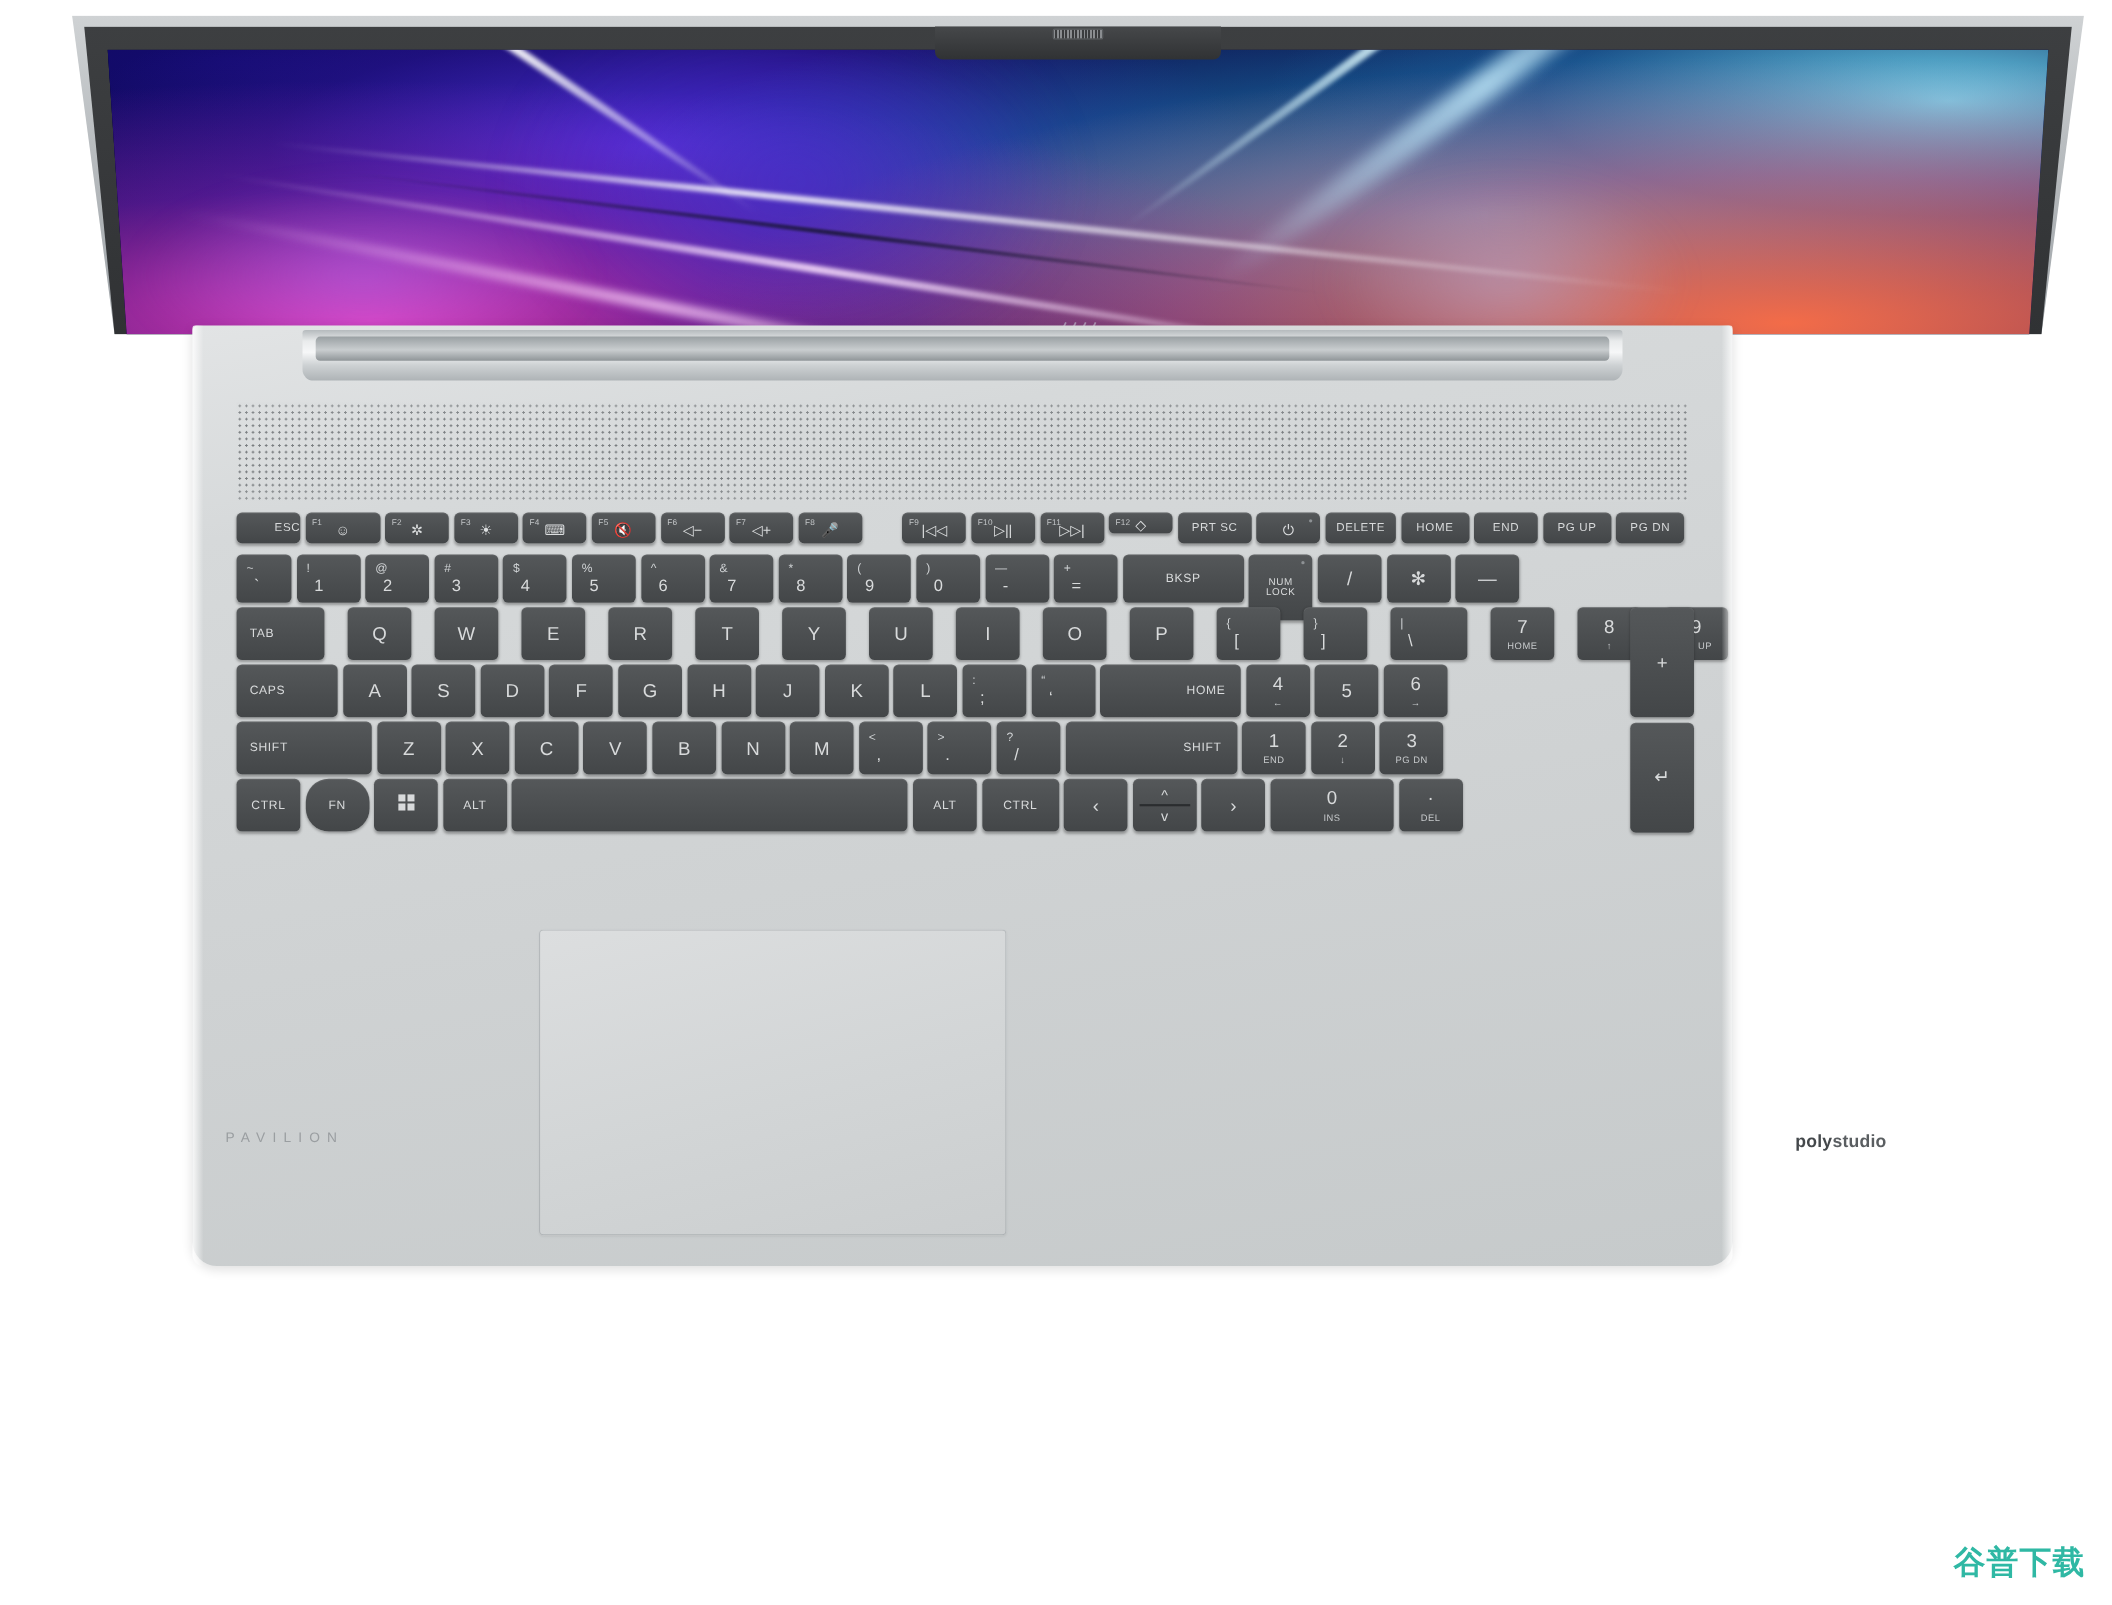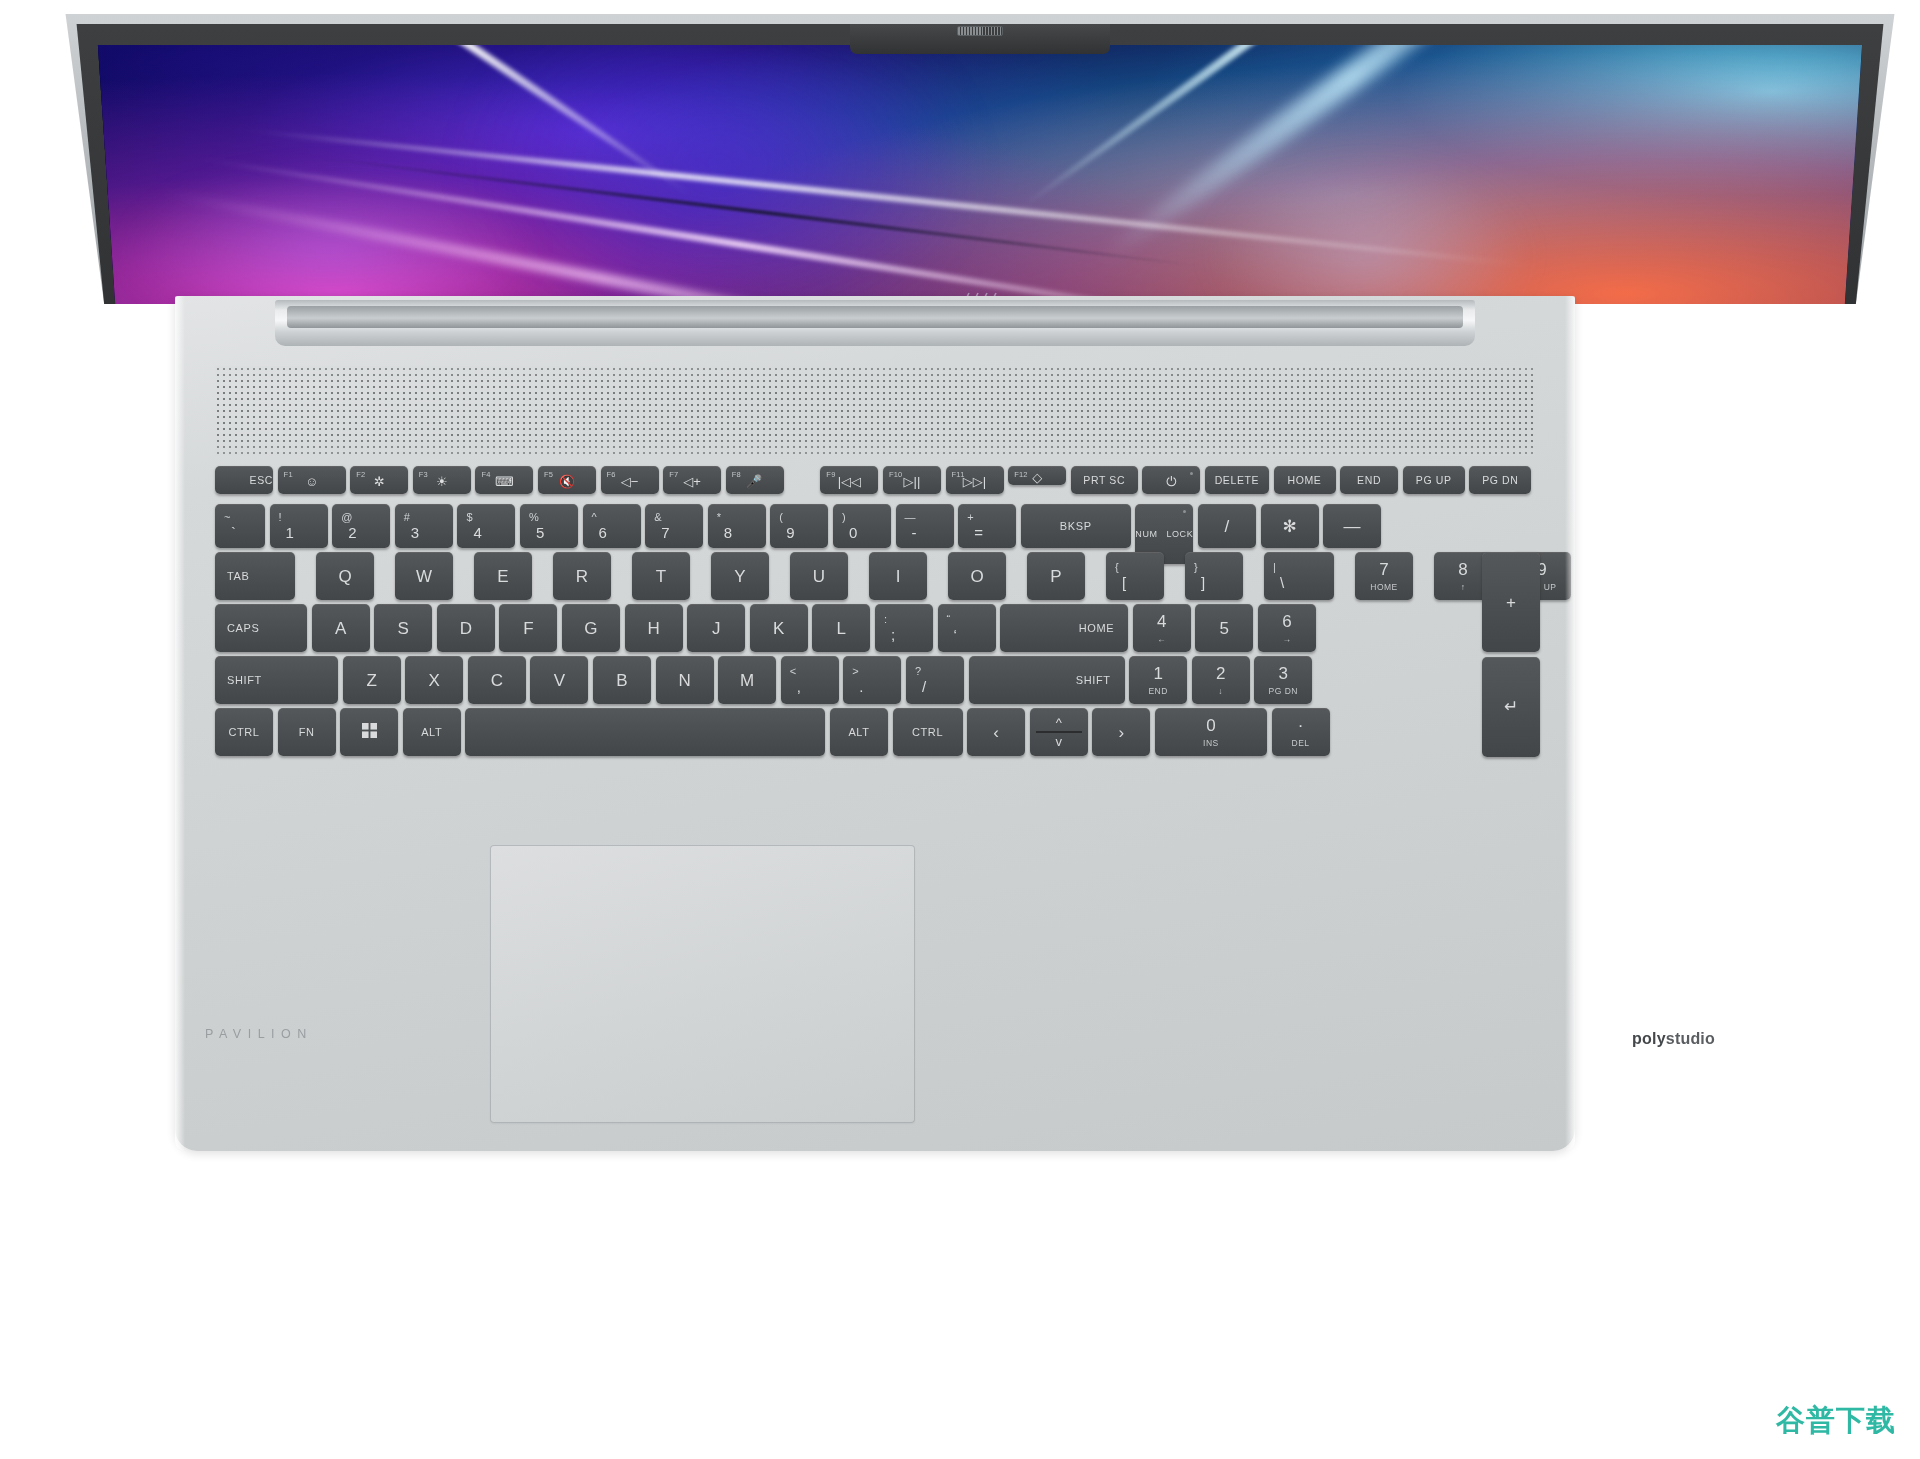--- a/index.html
+++ b/index.html
@@ -350,21 +350,21 @@
             <span class="up">—</span>
             <span class="dn">-</span>
           </div>
           <div class="key dual" style="width: 58px; height: 44px;">
             <span class="up">+</span>
             <span class="dn">=</span>
           </div>
           <div class="key" style="width: 110px; height: 44px;">
             <span class="lbl">BKSP</span>
           </div>
-          <div class="key" style="width: 58px; height: 60px; flex-direction: row; justify-content: space-between;">
+          <div class="key" style="width: 58px; height: 60px; flex-direction: column;">
             <span class="led"></span>
             <span class="lbl" style="font-size: 9px;">NUM</span>
             <span class="lbl" style="font-size: 9px;">LOCK</span>
           </div>
           <div class="key" style="width: 58px; height: 44px;">
             <span class="big">/</span>
           </div>
           <div class="key" style="width: 58px; height: 44px;">
             <span class="big">✻</span>
           </div>
@@ -535,21 +535,21 @@
           </div>
           <div class="key npad" style="width: 58px; height: 48px;">
             <span class="n">3</span>
             <span class="sub">PG DN</span>
           </div>
         </div>
         <div class="krow" style="top: 242px; left: 0px; gap: 4.6px;">
           <div class="key" style="width: 58px; height: 48px;">
             <span class="lbl">CTRL</span>
           </div>
-          <div class="key" style="width: 58px; height: 48px;">
+          <div class="key" style="width: 58px; height: 48px; border-radius: 21px;">
             <span class="lbl">FN</span>
           </div>
           <div class="key" style="width: 58px; height: 48px;">
             <span><svg width="15" height="15" viewBox="0 0 16 16">
                 <rect x="0" y="0" width="7" height="7" fill="#d8dadb"></rect>
                 <rect x="9" y="0" width="7" height="7" fill="#d8dadb"></rect>
                 <rect x="0" y="9" width="7" height="7" fill="#d8dadb"></rect>
                 <rect x="9" y="9" width="7" height="7" fill="#d8dadb"></rect>
               </svg></span>
           </div>

